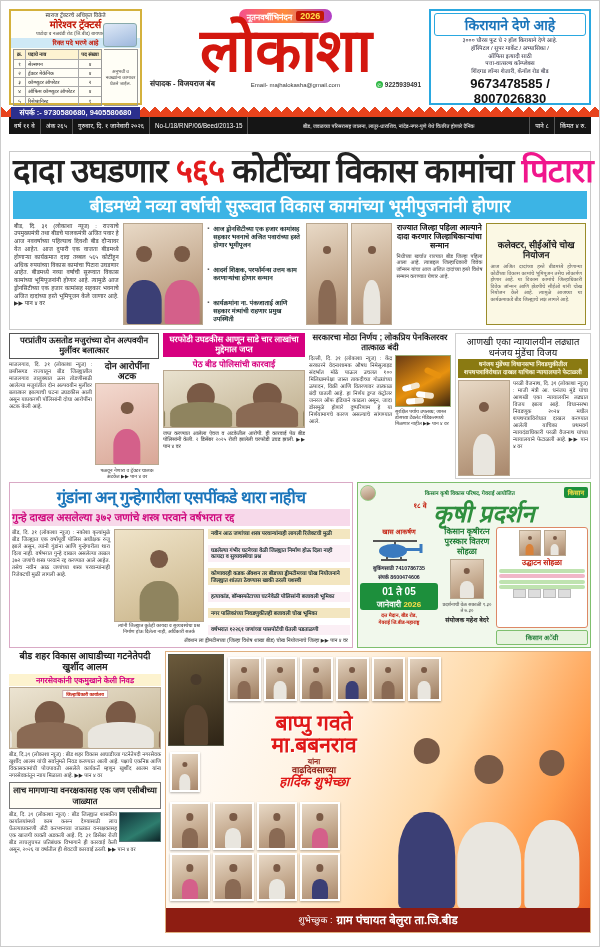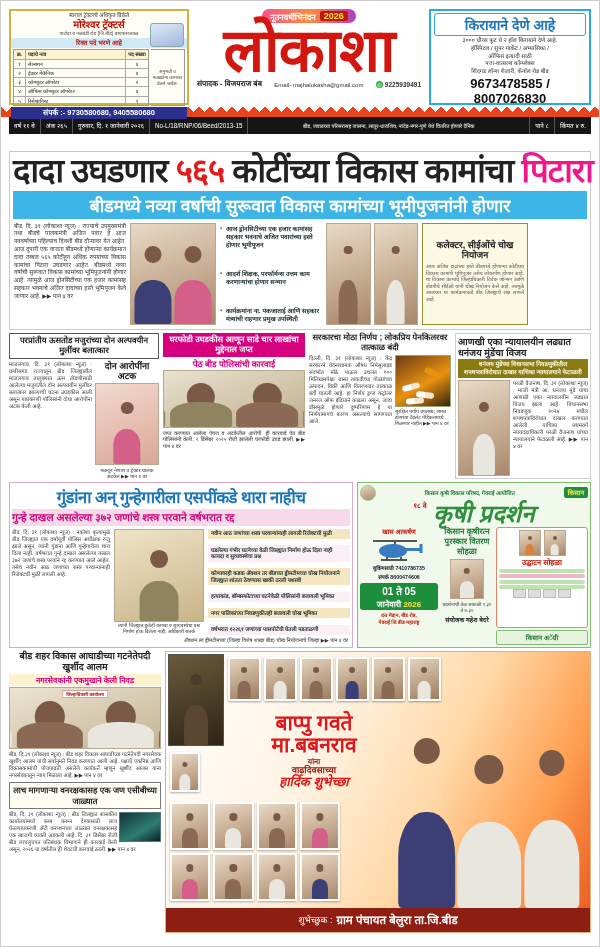--- a/index.html
+++ b/index.html
@@ -16,21 +16,21 @@
   .sil.navy::after{background:#3b3f75}
   .sil.pink::after{background:#d4608a}
   .sil.white::after{background:#e9e6df}
   .sil.khaki::after{background:#8f845f}
   .sil.dark::before{background:#4a3b2c}
   .sil.dark::after{background:#5a4531}
   .sil.org::after{background:#d9823a}
 
   
   .header{display:flex;gap:6px;padding:8px 8px 2px;height:106px}
-  .tractor-ad{width:180px;border:2px solid #d4b13c;background:#fffef6;font-size:5.5px;line-height:1.25;display:flex;flex-direction:column}
+  .tractor-ad{width:133px;border:2px solid #d4b13c;background:#fffef6;font-size:5.5px;line-height:1.25;display:flex;flex-direction:column}
   .ta-top{text-align:center;padding:1px 2px}
   .ta-line1{font-size:5.5px;color:#333}
   .ta-title{font-size:10px;font-weight:bold;color:#c21807}
   .ta-line2{font-size:4.8px;color:#444}
   .ta-sub{background:#cfe9f6;color:#c21807;font-weight:bold;text-align:center;font-size:6.5px;padding:1px 0}
   .ta-table{flex:1;margin:1px 2px;border:1px solid #999;font-size:5px}
   .ta-row{display:flex;border-bottom:1px solid #aaa}
   .ta-row:last-child{border-bottom:none}
   .ta-row span{padding:1px 2px;border-right:1px solid #aaa}
   .ta-row span:nth-child(1){width:12px;text-align:center}
@@ -101,21 +101,21 @@
   .r2b .cap{flex:1;font-size:5.2px;line-height:1.3;color:#333;margin-top:2px;text-align:justify}
   .r2c{width:142px;display:flex;flex-direction:column}
   .r2c h3{font-size:8.3px;font-weight:900;text-align:center;line-height:1.2}
   .r2c .cols{flex:1;display:flex;gap:3px;margin-top:2px}
   .r2c .body{flex:1;font-size:5.4px;line-height:1.3;text-align:justify;color:#333}
   .r2c .right{width:56px;display:flex;flex-direction:column}
   .pills{height:52px;position:relative;background:linear-gradient(150deg,#6b3c14,#e8920f 55%,#3a240f);border:1px solid #9a7;overflow:hidden}
   .pill{position:absolute;width:18px;height:6px;border-radius:3px;background:linear-gradient(90deg,#fff 50%,#f3e6d0 50%)}
   .r2c .cap{flex:1;font-size:4.9px;line-height:1.25;color:#333;margin-top:2px}
   .r2d{flex:1;display:flex;flex-direction:column;border:1px solid #cfcfcf;padding:2px}
-  .r2d h3{font-size:9.5px;font-weight:700;text-align:left;line-height:1.2}
+  .r2d h3{font-size:9.5px;font-weight:400;text-align:center;line-height:1.2}
   .r2d .sub{margin-top:1px;background:#8a7a12;color:#fffbe0;font-size:6px;font-weight:bold;text-align:center;line-height:1.3;padding:1.5px 2px}
   .r2d .cols{flex:1;display:flex;gap:3px;margin-top:2px}
   .r2d .photo{width:52px;height:100%}
   .r2d .body{flex:1;font-size:5.4px;line-height:1.3;text-align:justify;color:#333}
 
   
   .row3{margin:3px 8px 0;display:flex;gap:4px;height:166px}
   .sp{width:344px;border:1px solid #d9a9c5;padding:2px;display:flex;flex-direction:column}
   .sp h2{color:#1b75bb;font-size:16.5px;font-weight:900;text-align:center;white-space:nowrap;letter-spacing:-.5px}
   .sp .sub{background:#f7d9ea;color:#cf0a7e;font-weight:900;font-size:10.5px;padding:1.5px 0;margin-top:1px;white-space:nowrap}
@@ -313,20 +313,24 @@
           <div>कार्यक्रमांना ना. पंकजाताई आणि सहकार मंत्र्यांची राहणार प्रमुख उपस्थिती</div>
         </div>
       <div class="lead-photos2">
         <div class="photo">
             <span class="sil"></span>
           </div>
         <div class="photo">
             <span class="sil white"></span>
           </div>
       </div>
+      <div class="lead-art2">
+        <h3>राज्यात जिल्हा पहिला आल्याने दादा करणार जिल्हाधिकाऱ्यांचा सन्मान</h3>
+        <p>निधीच्या खर्चात राज्यात बीड जिल्हा पहिला आला आहे. त्याबद्दल जिल्हाधिकारी विवेक जॉन्सन यांचा आज अजित दादांच्या हस्ते विशेष सन्मान करण्यात येणार आहे.</p>
+      </div>
       <div class="lead-box">
         <h3>कलेक्टर, सीईओंचे चोख नियोजन</h3>
         <p>आज अजित दादांच्या हस्ते बीडमध्ये होणाऱ्या कोटींच्या विकास कामांचे भूमिपूजन तसेच लोकार्पण होणार आहे. या विकास कामांचे जिल्हाधिकारी विवेक जॉन्सन आणि झेडपीचे सीईओ यांनी चोख नियोजन केले आहे. त्यामुळे आजच्या या कार्यक्रमाकडे बीड जिल्ह्याचे लक्ष लागले आहे.</p>
       </div>
     </div>
   </div>
 
   <div class="row2">
 
     <div class="r2a">

